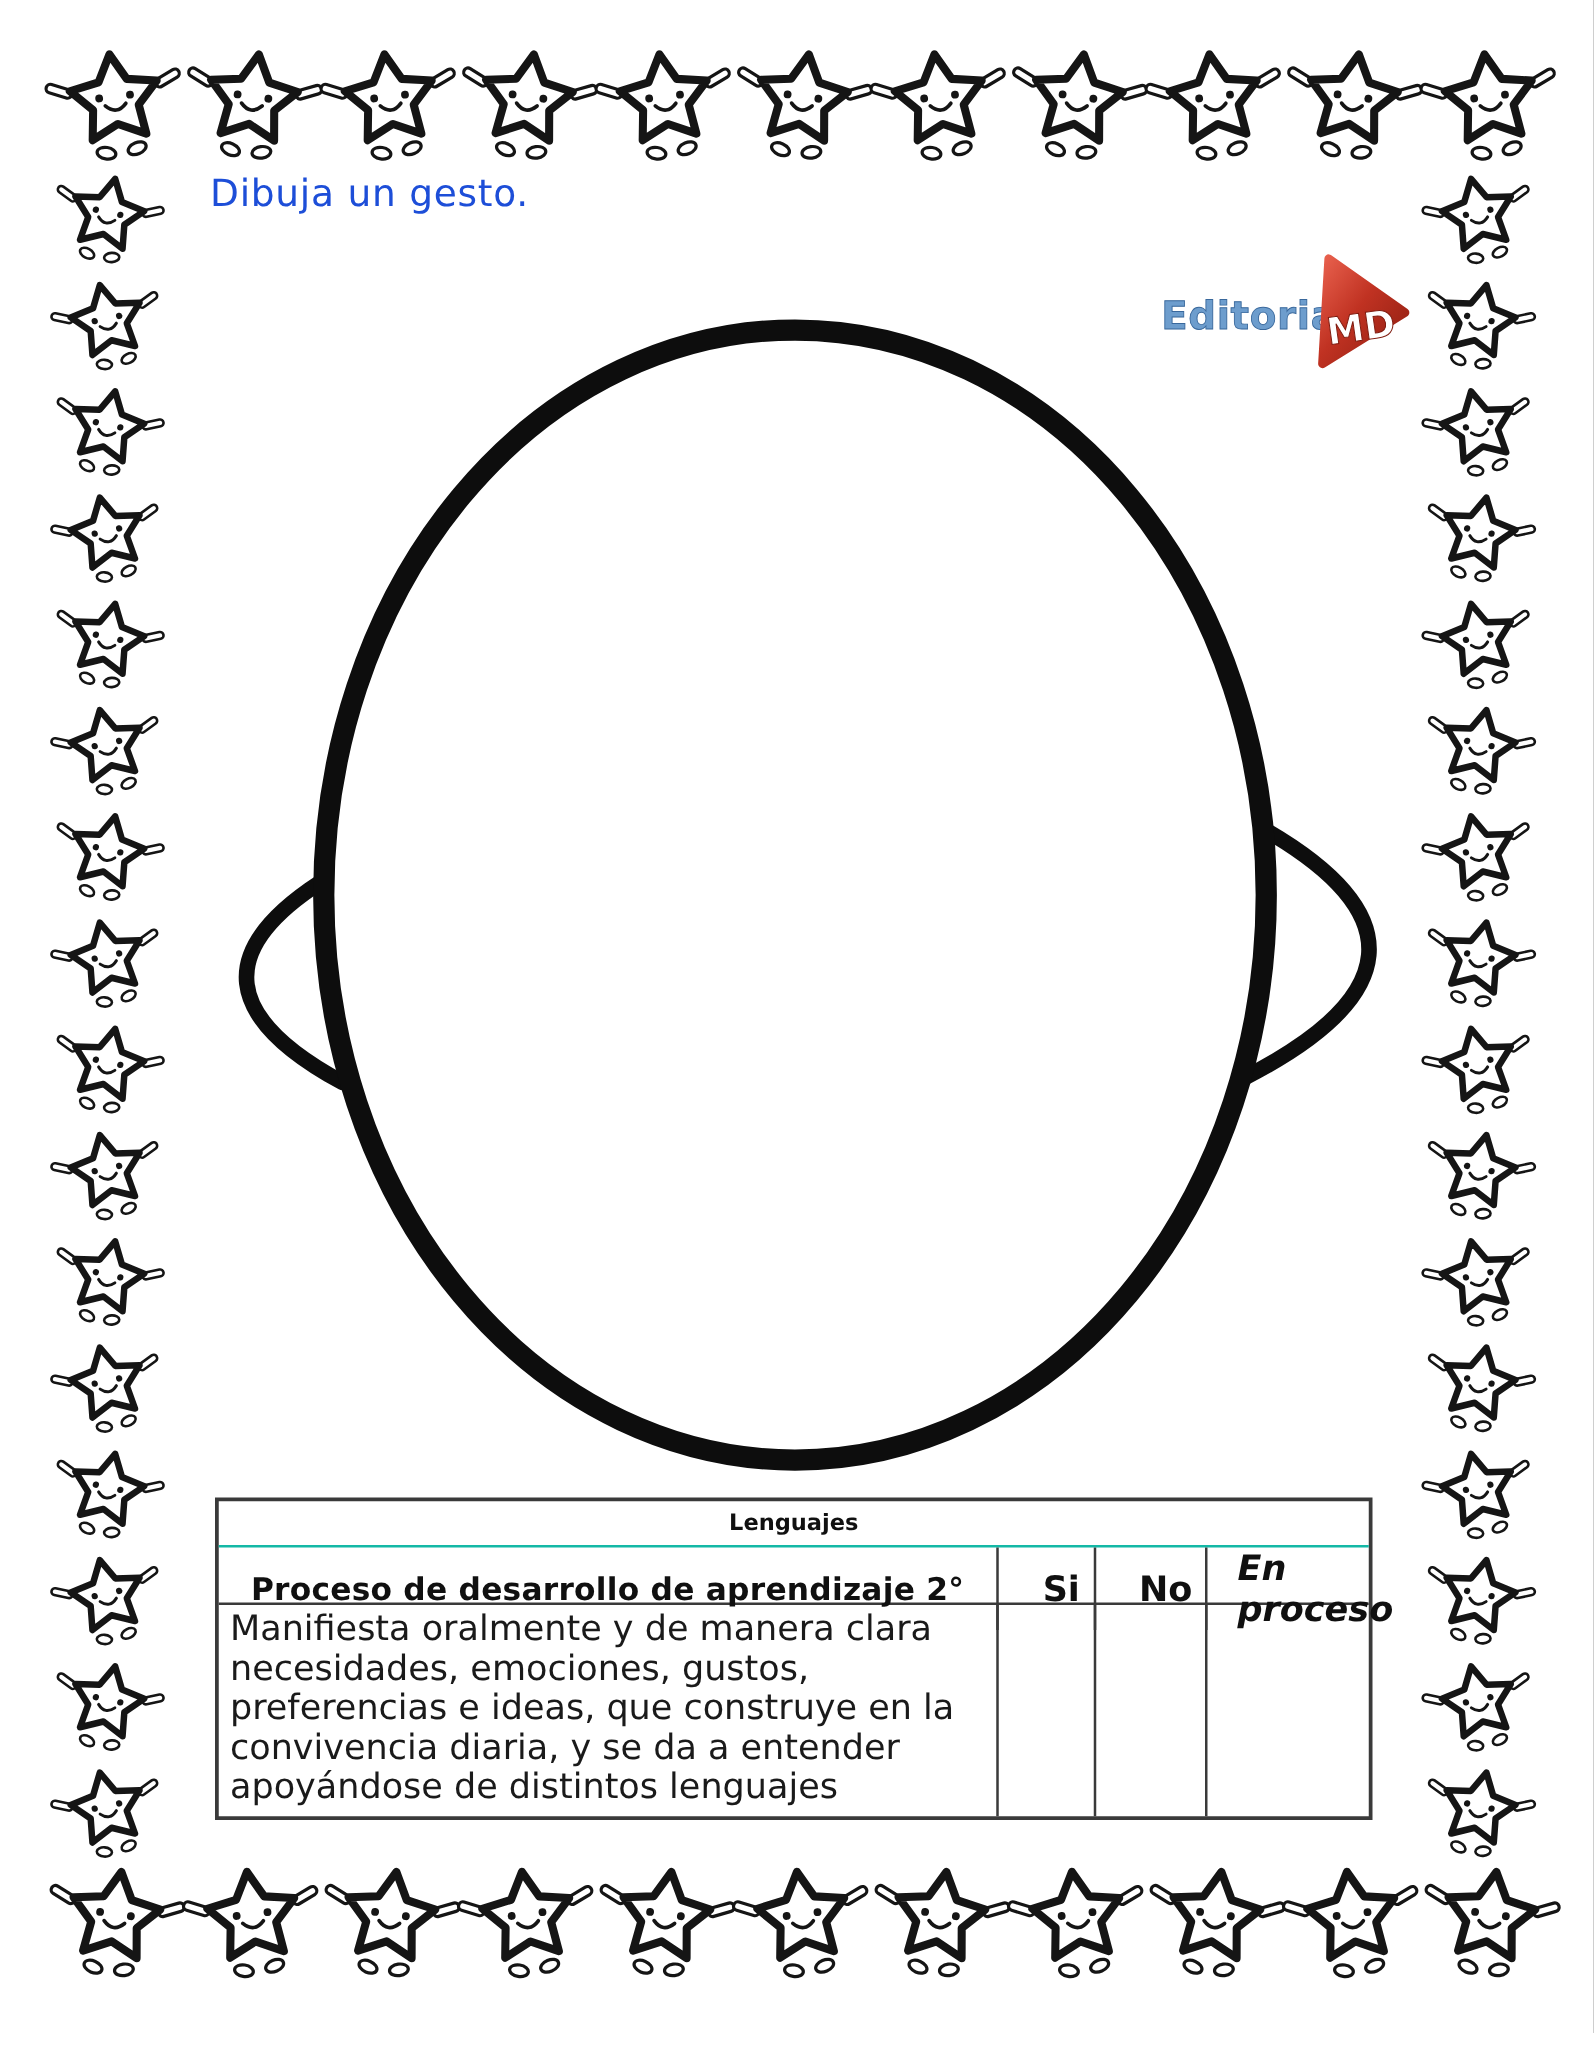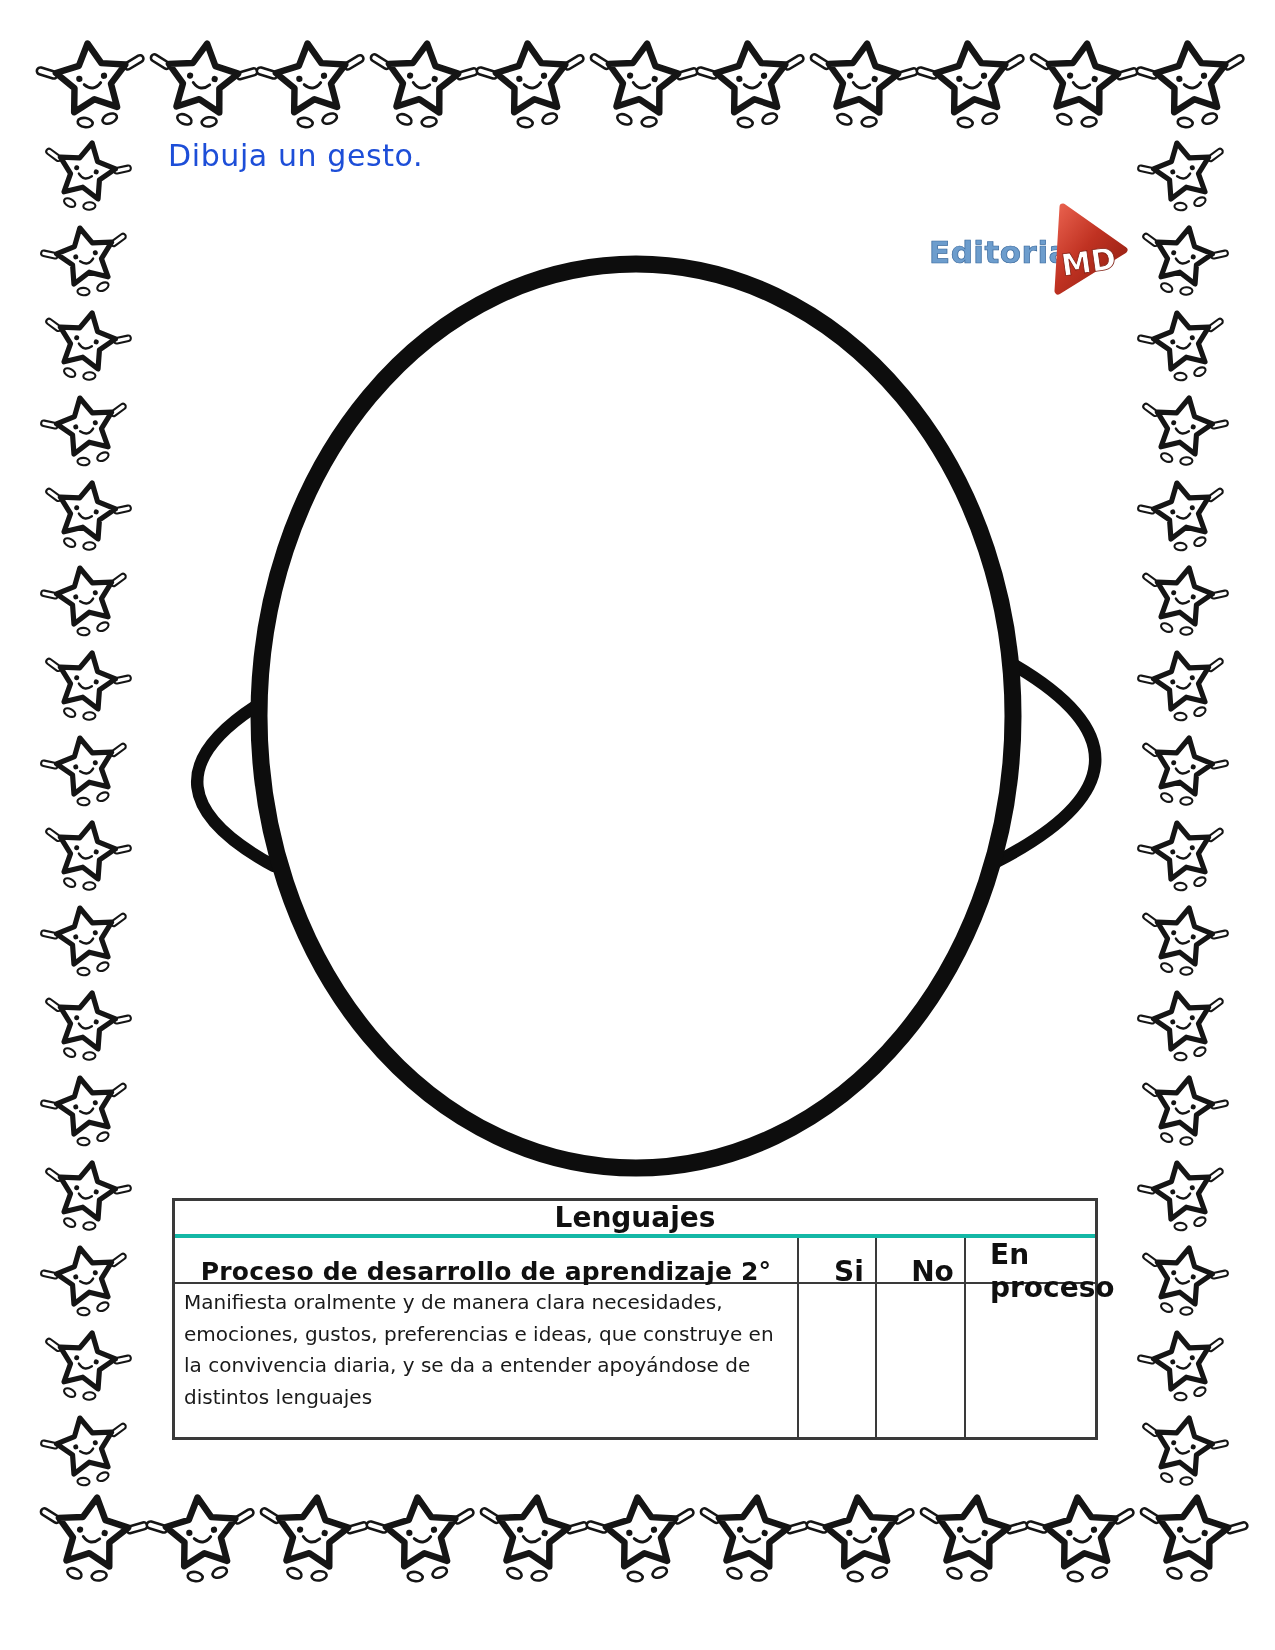--- a/index.html
+++ b/index.html
@@ -21,33 +21,33 @@
   }
   
   .assess-table{
     left:172px;top:1198px;width:926px;
     border:3px solid #3a3a3a;background:#fff;color:#101010;
     box-sizing:border-box;
   }
   .t-row{box-sizing:border-box;}
   .t-title{
     height:37px;display:flex;align-items:center;justify-content:center;
-    font-weight:bold;font-size:28px;border-bottom:4px solid #14b8a6;
+    font-weight:bold;font-size:18px;border-bottom:2px solid #14b8a6;
   }
   .t-grid{
     display:grid;grid-template-columns:624px 54px 65px 1fr;gap:24px;
   }
   .t-head{height:46px;border-bottom:2px solid #3a3a3a;font-weight:bold;}
   .t-head .cell{display:flex;align-items:center;justify-content:center;font-size:28px;}
   .t-head .cell.process{font-size:25px;letter-spacing:0.2px;}
   .t-body{min-height:153px;}
   .cell{border-right:2px solid #3a3a3a;box-sizing:border-box;}
-  .cell:last-child{border-right:none;}
+  .cell:last-child{border-right:none;font-style:italic;}
   .t-body .cell.process{
-    padding:3px 10px 8px 9px;font-size:20px;line-height:31.5px;color:#1a1a1a;
+    padding:3px 10px 8px 9px;font-size:28px;line-height:31.5px;color:#1a1a1a;
   }
 </style>
 </head>
 <body>
 
 <div class="page">
 
   <svg id="border-svg" class="abs" viewBox="0 0 1275 1650" xmlns="http://www.w3.org/2000/svg">
     <defs>
       <g id="star">

